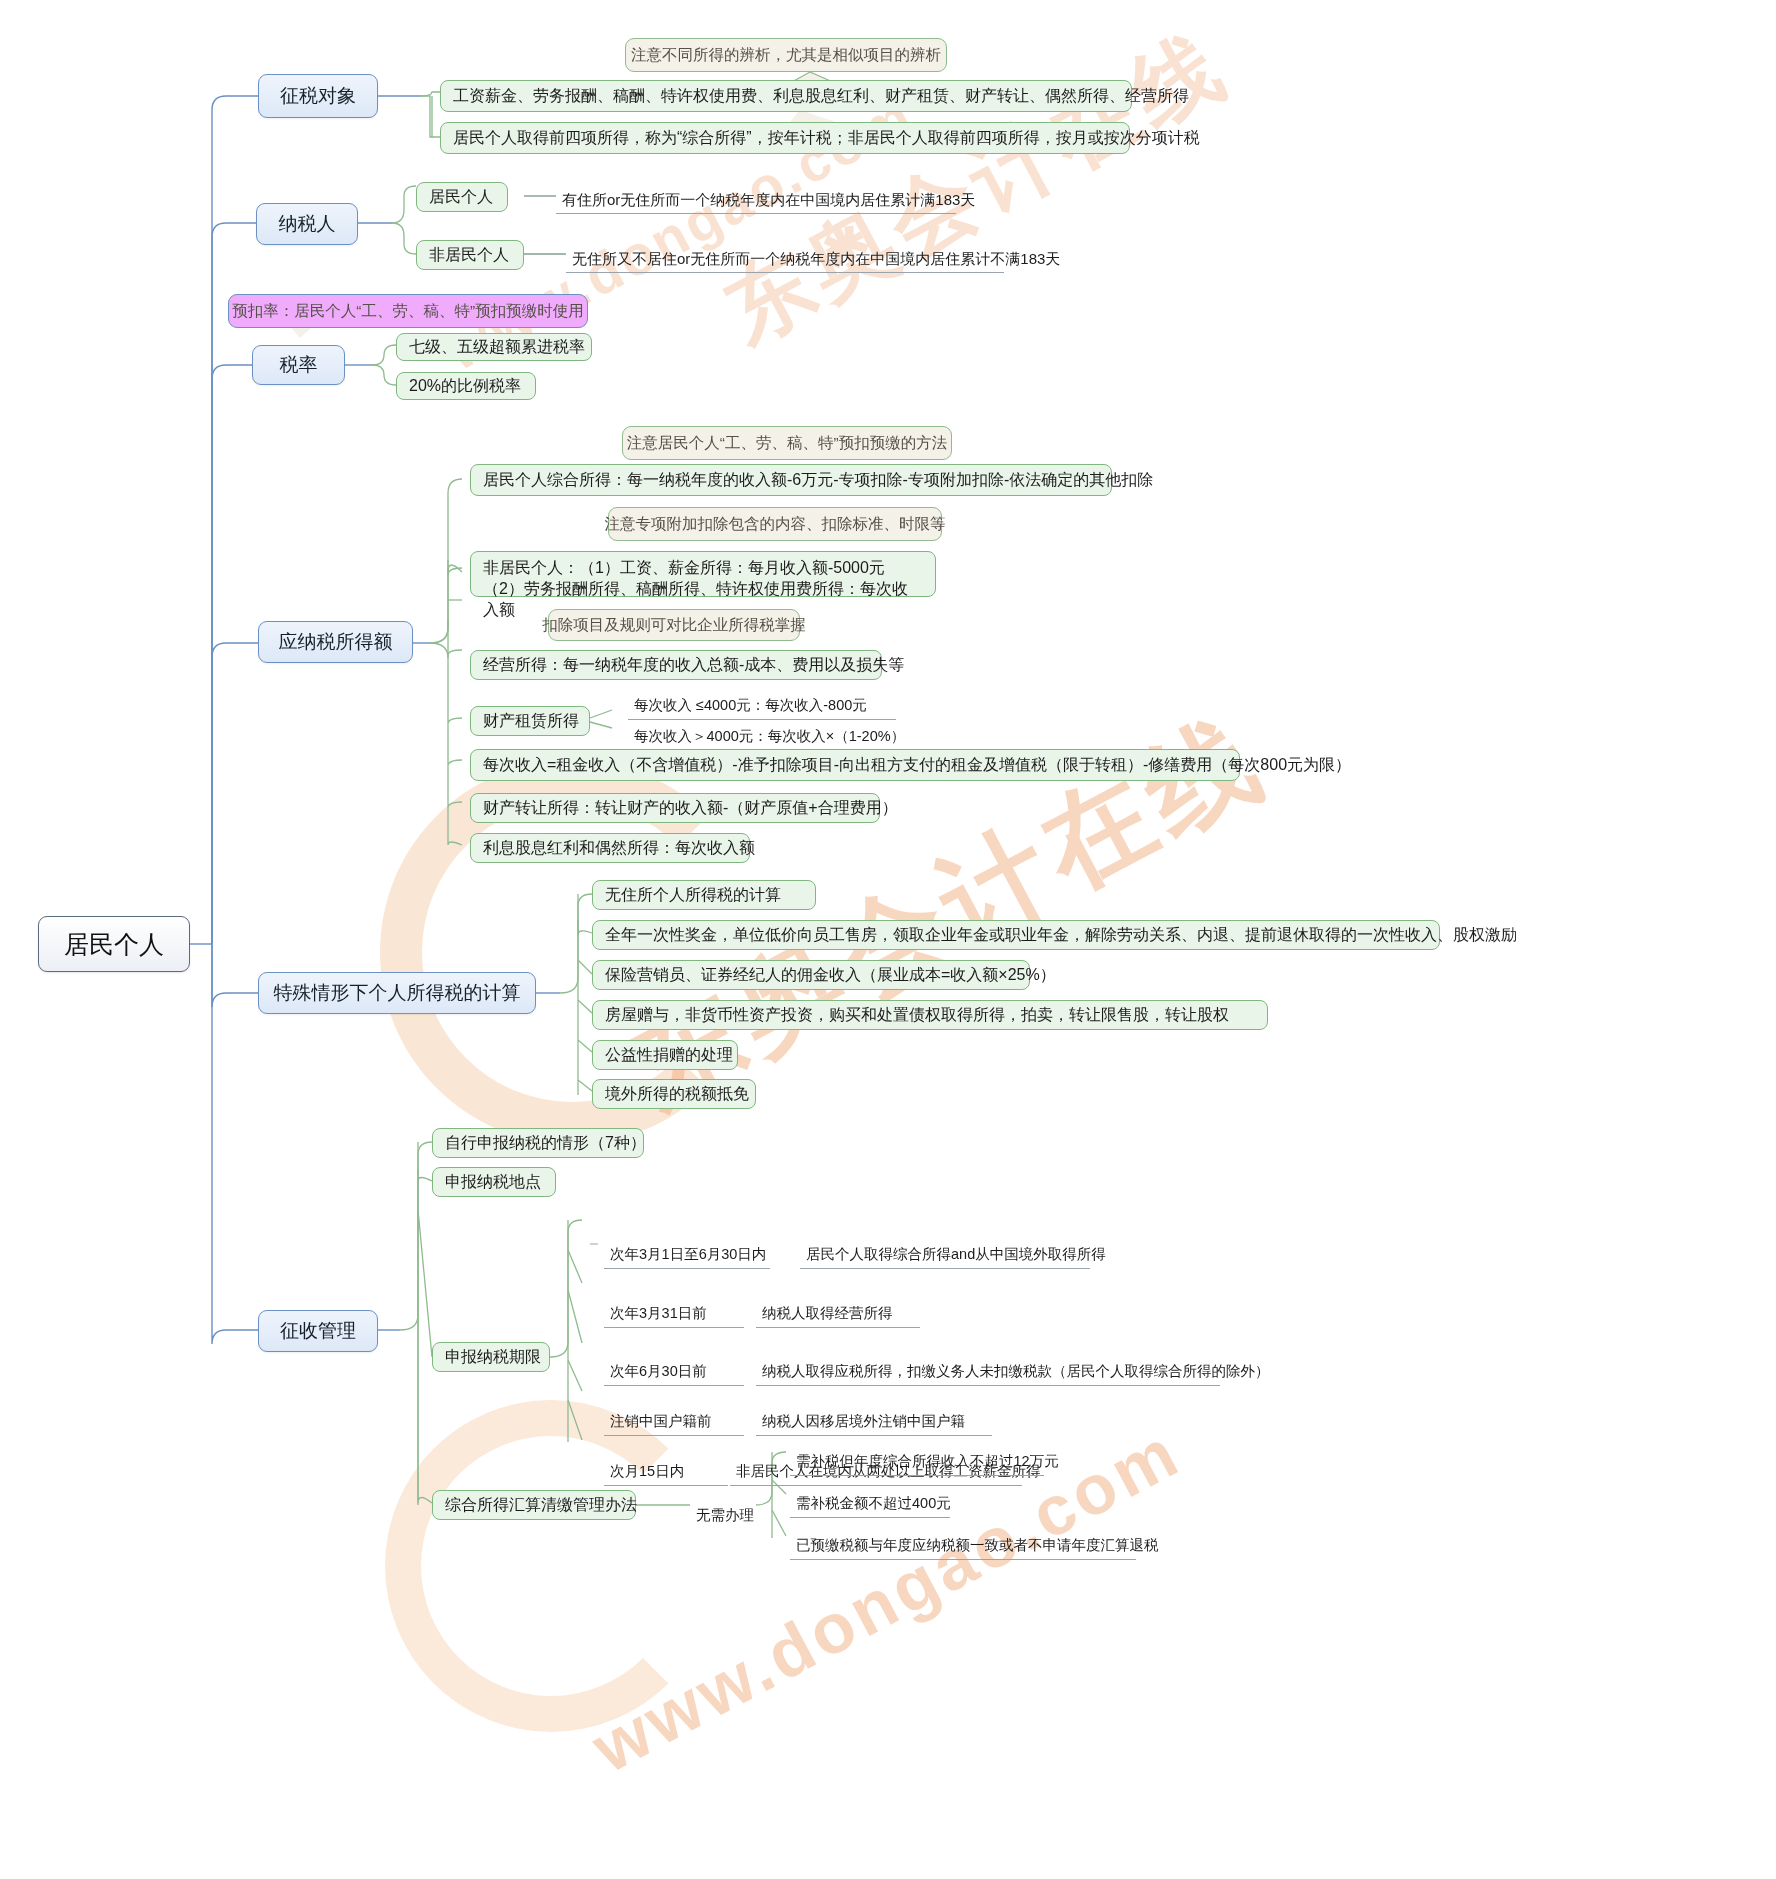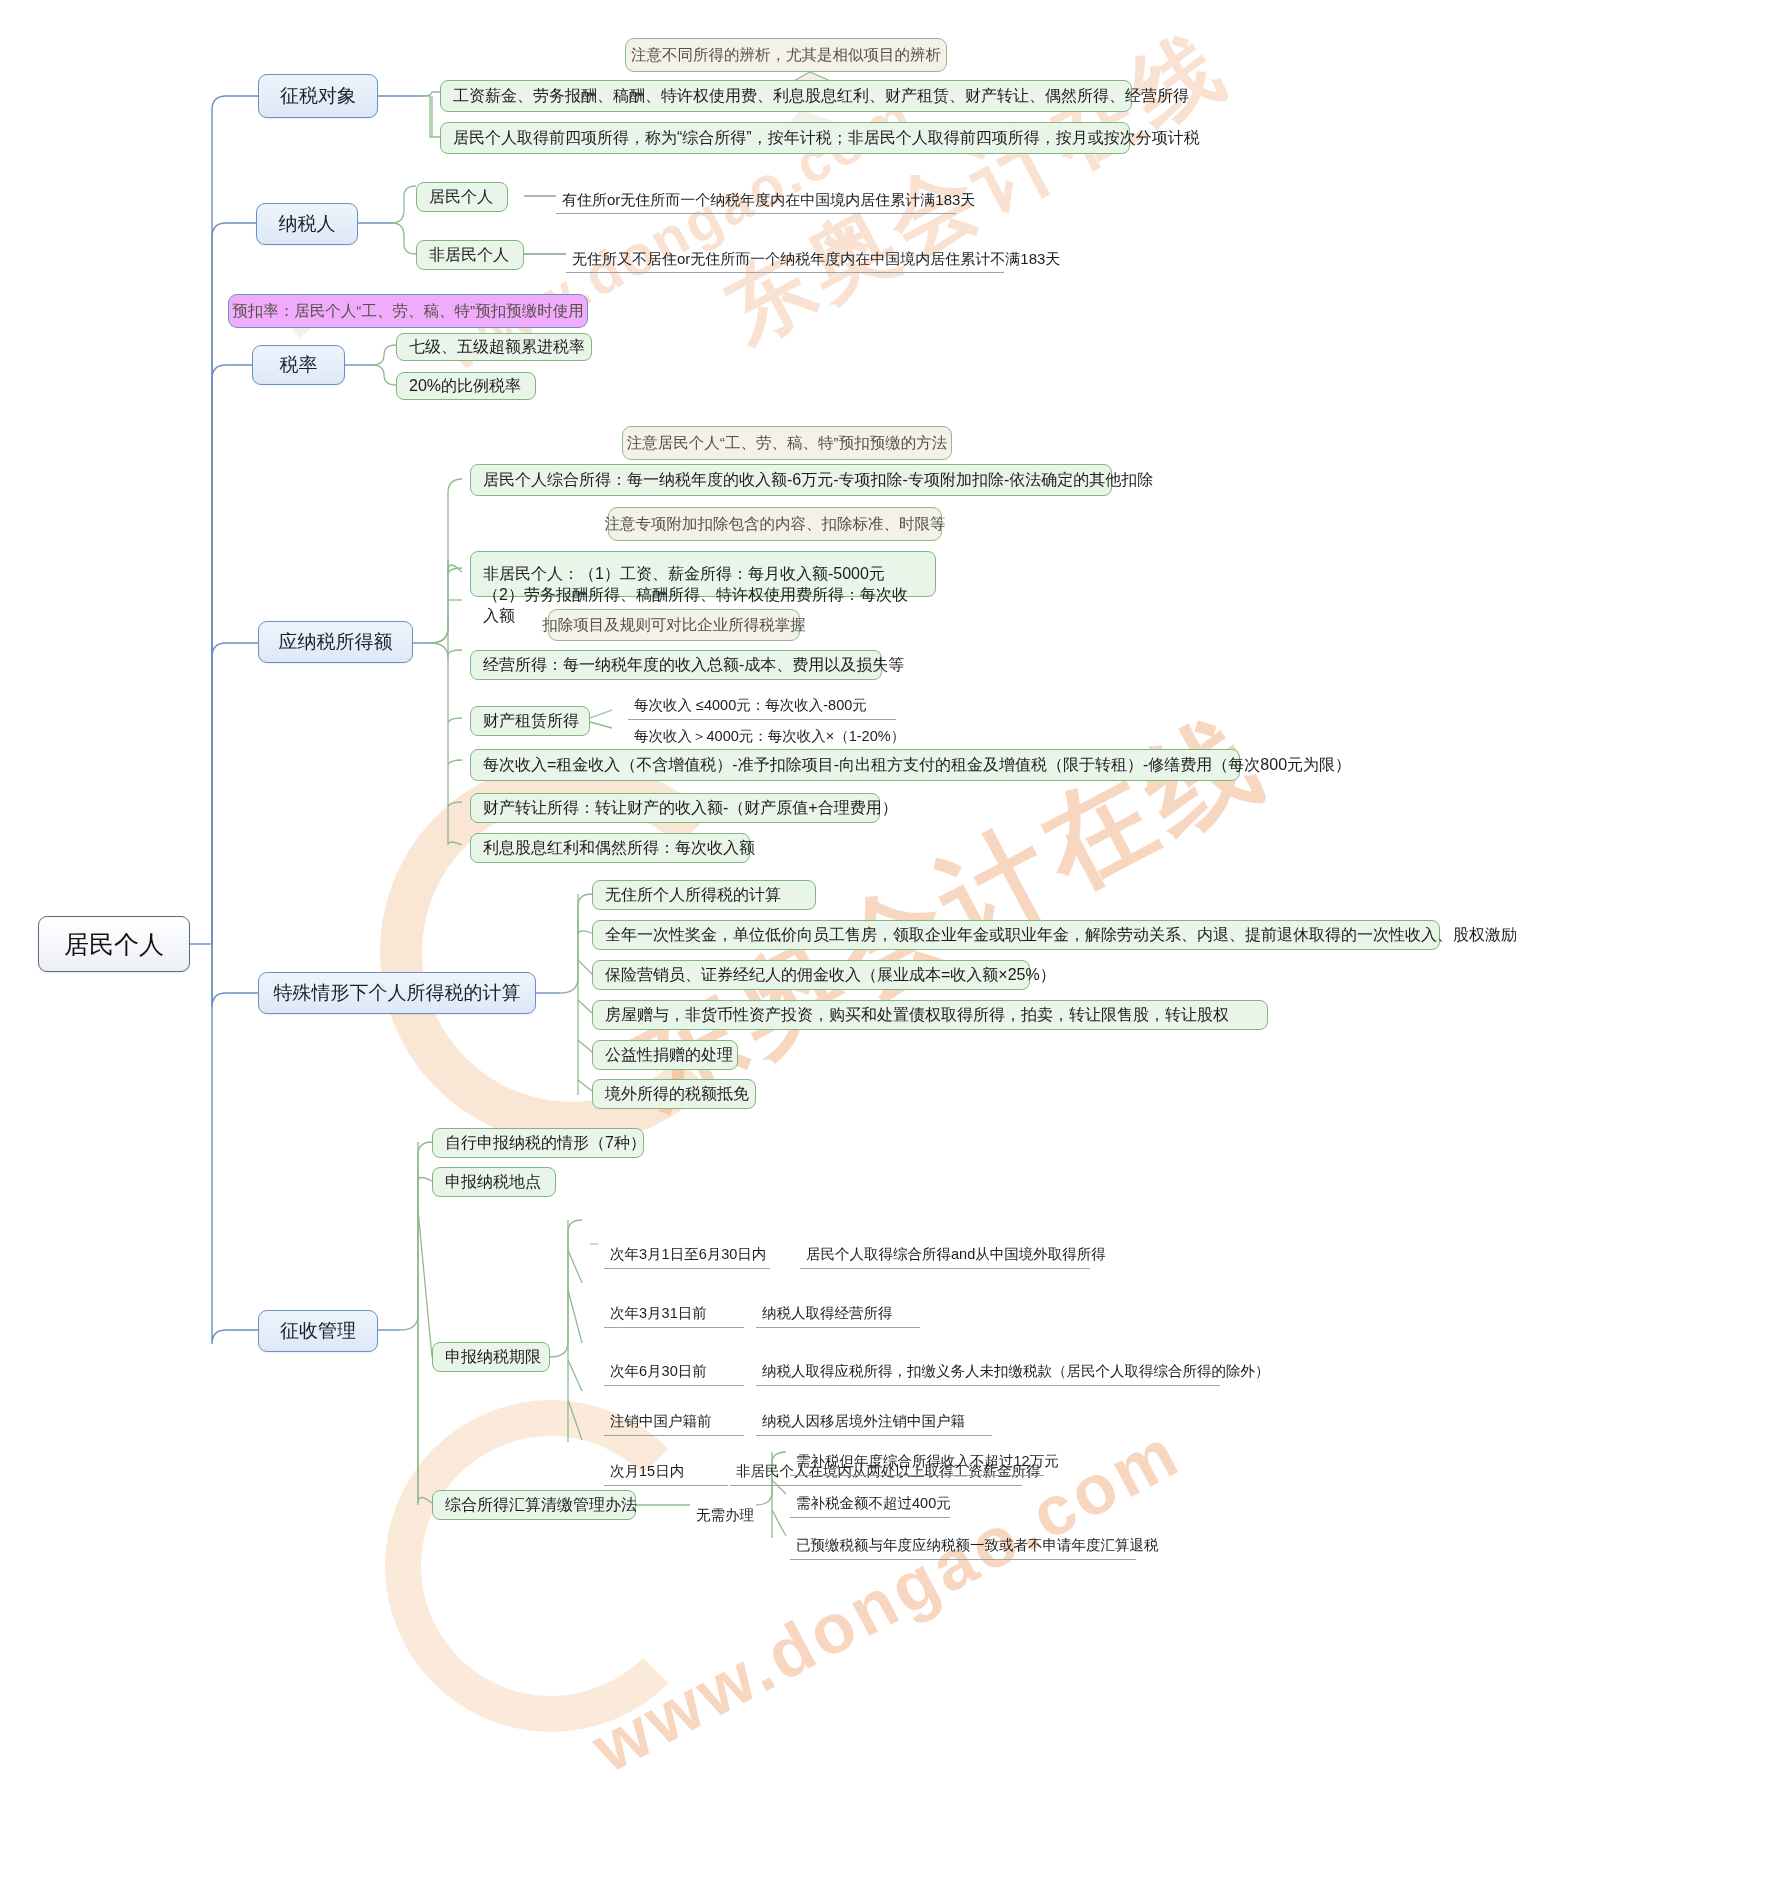--- a/index.html
+++ b/index.html
@@ -68,21 +68,21 @@
     background:transparent;
     border:none;
     border-bottom:1.1px solid #9aa3ab;
     color:#1c1c1c;
     font-size:15px;
     padding:2px 6px 3px 6px;
     margin-top:11px;
   }
   .leaf.noline{border-bottom:none;}
   .tiny{font-size:14.5px;}
-  .two-line{white-space:pre-line;display:block;padding-top:11px;padding-bottom:5px;}
+  .two-line{white-space:pre-line;display:block;padding-top:5px;padding-bottom:5px;}
   .wm{
     position:absolute;pointer-events:none;user-select:none;
     color:#f0a878;opacity:.45;font-weight:bold;
   }
 </style>
 </head>
 <body>
 
 <div id="canvas">
 

